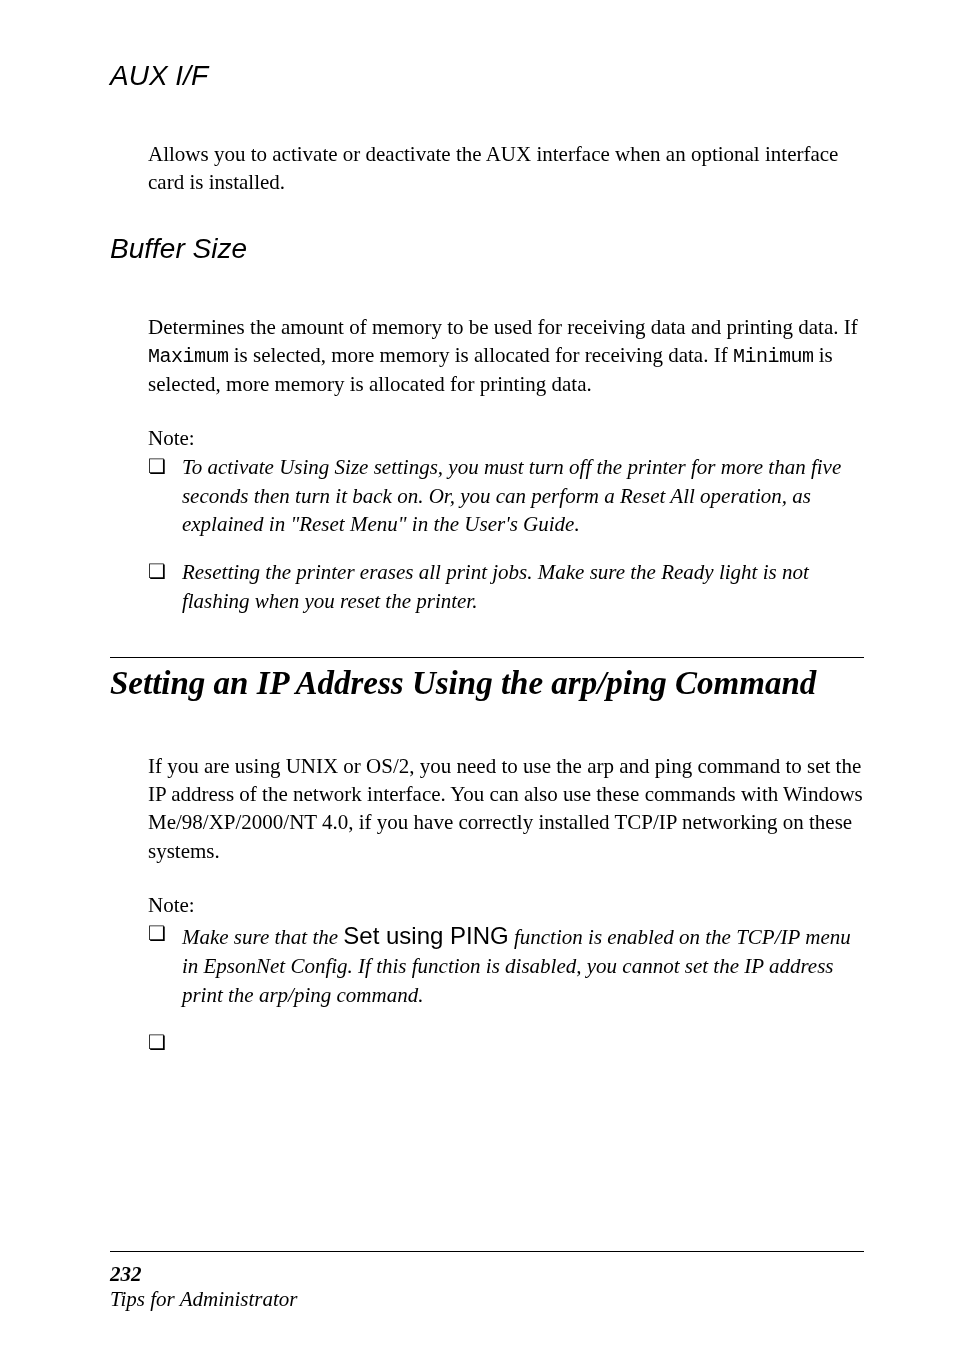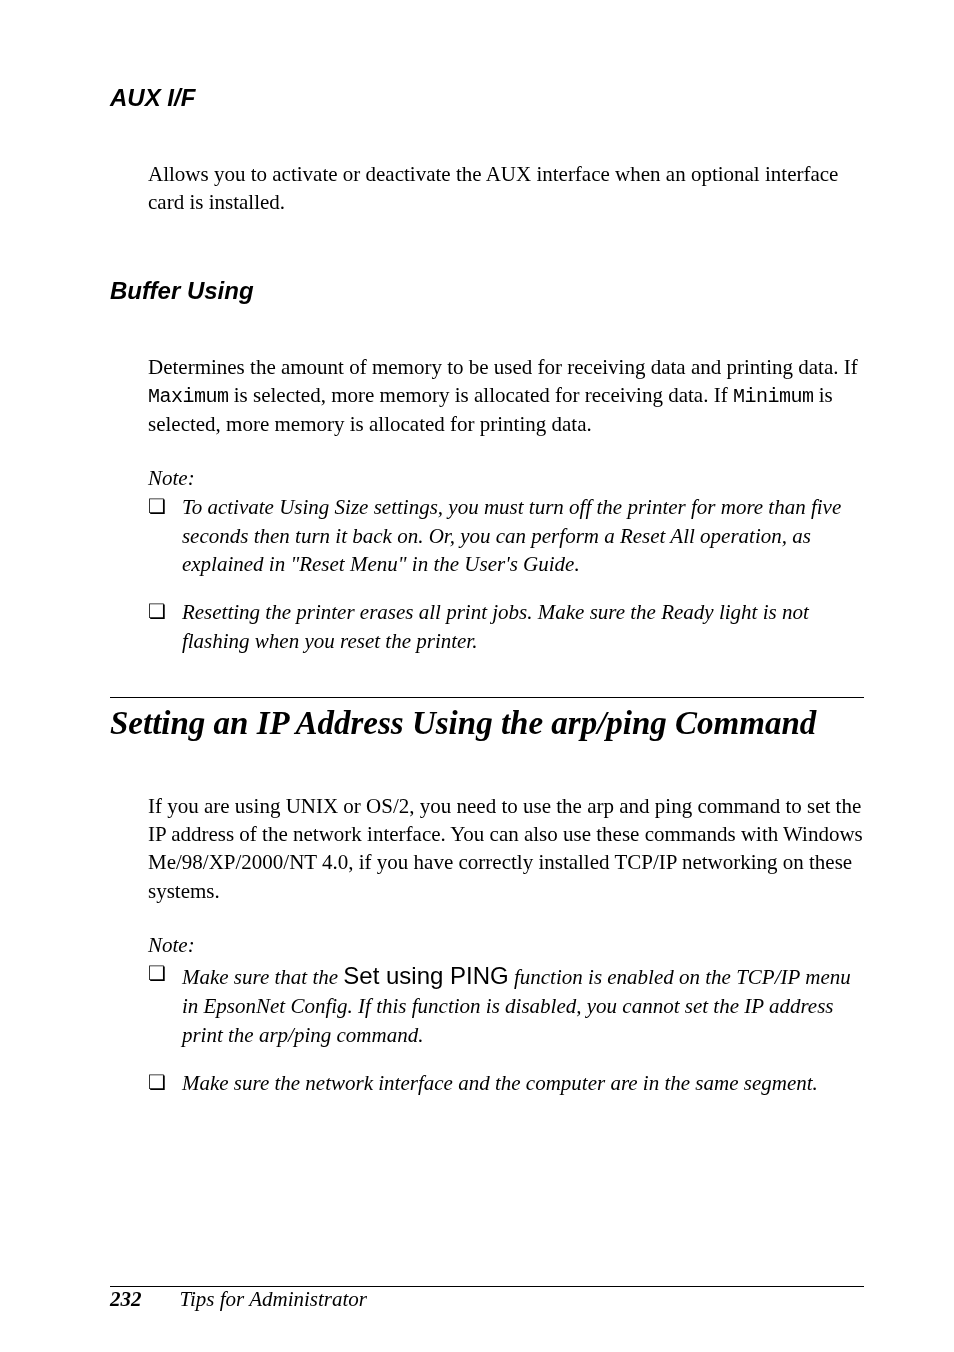--- a/index.html
+++ b/index.html
@@ -11,37 +11,35 @@
       width: 954px;
       height: 1352px;
       background: #fff;
       font-family: Georgia, 'Times New Roman', serif;
       color: #000;
       padding: 60px 90px 40px 110px;
       position: relative;
     }
     .subsection-heading {
       font-family: Arial, Helvetica, sans-serif;
-      font-weight: bold;
+      font-weight: normal;
       font-style: italic;
-      font-size: 24px;
+      font-size: 28px;
       margin-bottom: 18px;
-      margin-top: 24px;
     }
     .body-text {
       font-family: Georgia, 'Times New Roman', serif;
       font-size: 21px;
       line-height: 1.35;
       margin-left: 38px;
       margin-bottom: 28px;
       margin-top: 48px;
     }
     .note-label {
       font-family: Georgia, 'Times New Roman', serif;
-      font-style: italic;
       font-size: 21px;
       margin-left: 38px;
       margin-bottom: 2px;
     }
     .list-item {
       display: flex;
       margin-left: 38px;
       margin-bottom: 20px;
     }
     .list-bullet {
@@ -80,22 +78,24 @@
       font-style: italic;
       font-size: 33px;
       line-height: 1.2;
     }
     .footer {
       position: absolute;
       bottom: 40px;
       left: 110px;
       right: 90px;
       border-top: 1px solid #000;
+      padding-top: 10px;
       display: flex;
       align-items: baseline;
+      flex-direction: column;
     }
     .page-num {
       font-family: Georgia, 'Times New Roman', serif;
       font-weight: bold;
       font-style: italic;
       font-size: 21px;
       margin-right: 38px;
     }
     .footer-text {
       font-family: Georgia, 'Times New Roman', serif;
@@ -105,21 +105,21 @@
     .spacer-small { height: 8px; }
   </style>
 </head>
 <body>
 
 <div class="subsection-heading">AUX I/F</div>
 <div class="body-text">Allows you to activate or deactivate the AUX interface when an optional interface card is installed.</div>
 
 <div class="spacer-small"></div>
 
-<div class="subsection-heading">Buffer Using</div>
+<div class="subsection-heading">Buffer Size</div>
 <div class="body-text">
   <span>Determines the amount of memory to be used for receiving data and printing data. If </span><span class="mono">Maximum</span><span> is selected, more memory is allocated for receiving data. If </span><span class="mono">Minimum</span><span> is selected, more memory is allocated for printing data.</span>
 </div>
 
 <div class="note-label">Note:</div>
 <div class="list-item">
   <div class="list-bullet">❏</div>
   <div class="list-text">To activate Using Size settings, you must turn off the printer for more than five seconds then turn it back on. Or, you can perform a Reset All operation, as explained in "Reset Menu" in the User's Guide.</div>
 </div>
 <div class="list-item">
@@ -134,19 +134,18 @@
 
 <div class="note-label">Note:</div>
 <div class="list-item">
   <div class="list-bullet">❏</div>
   <div class="list-text">
     <span>Make sure that the </span><span class="sans">Set using PING</span><span> function is enabled on the TCP/IP menu in EpsonNet Config. If this function is disabled, you cannot set the IP address print the arp/ping command.</span>
   </div>
 </div>
 <div class="list-item">
   <div class="list-bullet">❏</div>
-  <div class="list-text">Make sure the network interface and the computer are in the same segment.</div>
 </div>
 
 <div class="footer">
   <span class="page-num">232</span>
   <span class="footer-text">Tips for Administrator</span>
 </div>
 
 </body></html>

